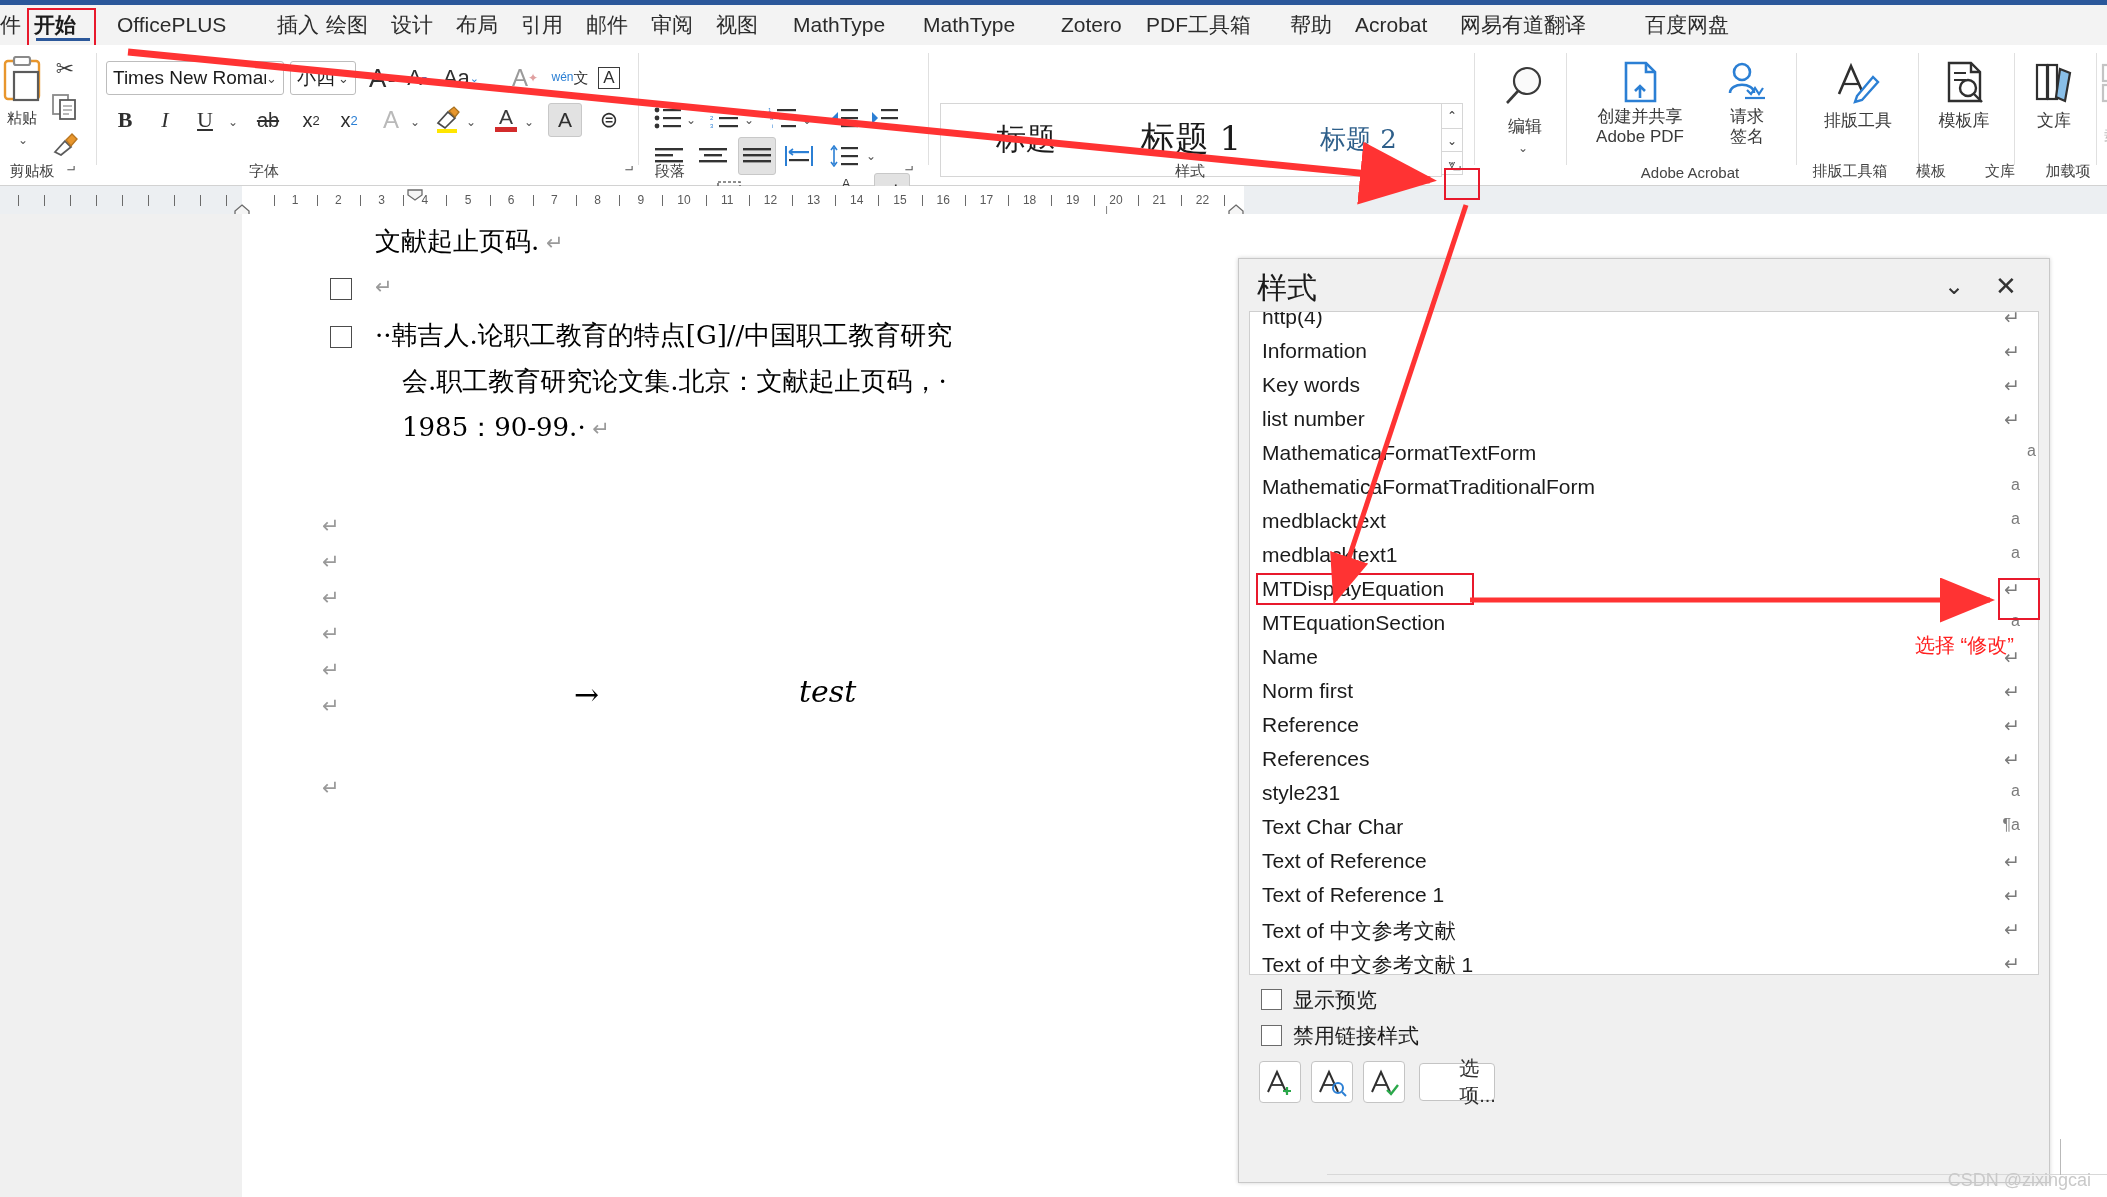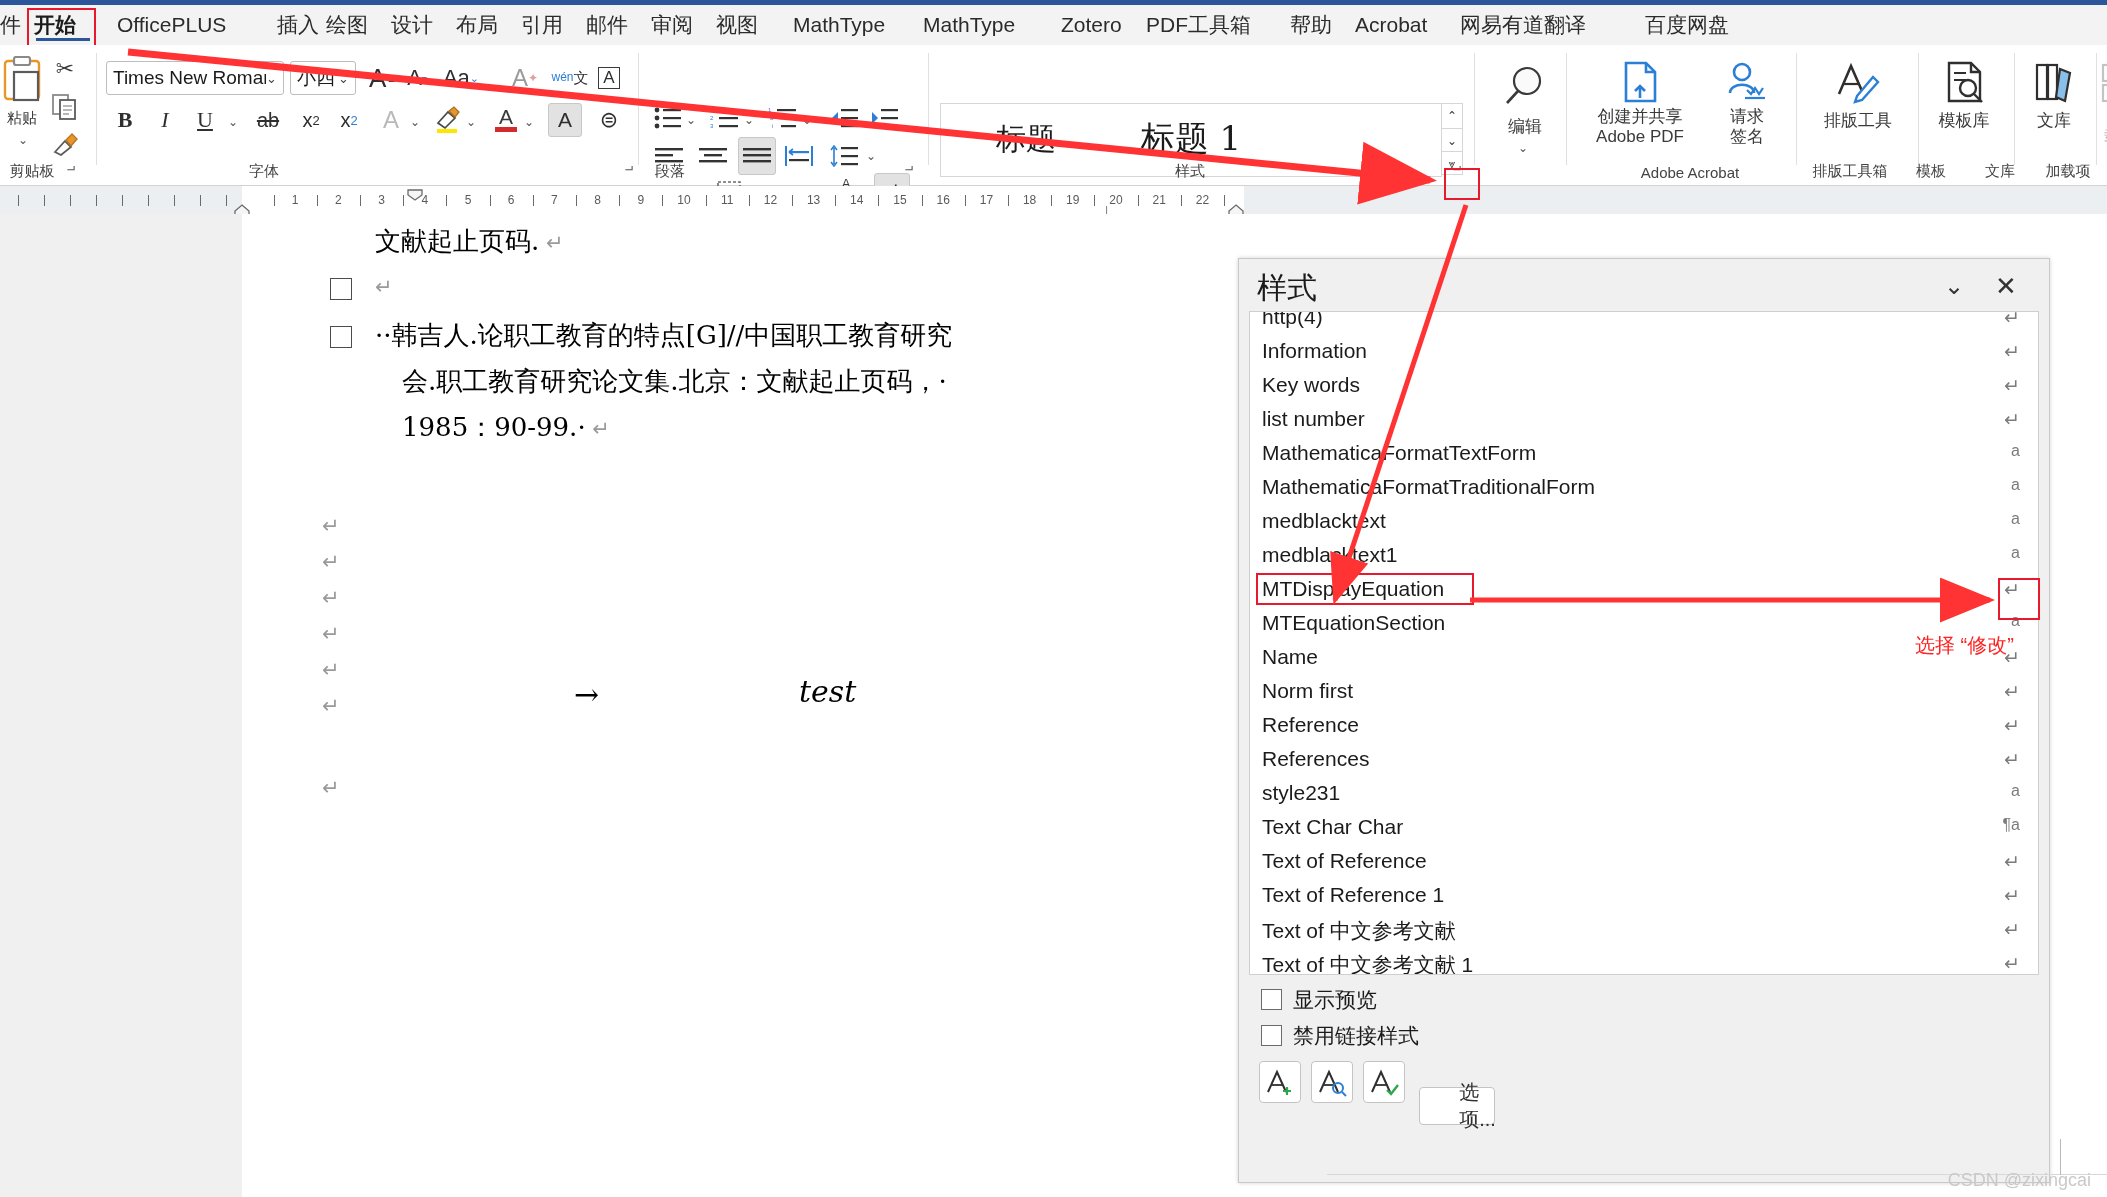--- a/index.html
+++ b/index.html
@@ -308,20 +308,21 @@
     <span style="font-size:13px;line-height:1;">A<br>Z</span>
       <span style="color:#2b7fd4;font-size:16px;">↓</span>
   </div>
   <div class="btn sel" style="left:874px;top:128px;width:36px;height:34px;font-size:20px;">↵</div>
 
   <div class="groupsep" style="left:928px;"></div>
 
   <div id="stylegal">
       <div class="styleitem" style="left: 10px; width: 150px; font-size: 30px; color: rgb(27, 27, 27); font-family: &quot;DejaVu Serif&quot;, &quot;Liberation Serif&quot;, serif;">标题</div>
       <div class="styleitem" style="left: 165px; width: 170px; font-size: 34px; color: rgb(27, 27, 27); font-family: &quot;DejaVu Serif&quot;, &quot;Liberation Serif&quot;, serif;">标题 1</div>
+      <div class="styleitem" style="left: 340px; width: 155px; font-size: 26px; color: rgb(46, 95, 138); font-family: &quot;DejaVu Serif&quot;, &quot;Liberation Serif&quot;, serif;">标题 2</div>
     </div>
   <div id="galscroll">
     <div class="galbtn" style="top:0;">⌃</div>
     <div class="galbtn" style="top:24px;border-top:1px solid #d6d6d6;">⌄</div>
     <div class="galbtn" style="top:47px;border-top:1px solid #d6d6d6;">⩔</div>
   </div>
 
   <div class="groupsep" style="left:1474px;"></div>
 
   <div class="ico" style="left:1494px;top:16px;width:62px;height:52px;">
@@ -530,21 +531,21 @@
         <div class="smark para">↵</div>
       </div>
       <div class="srow" style="top: 56px;">
         <div class="sname">Key words</div>
         <div class="smark para">↵</div>
       </div>
       <div class="srow" style="top: 90px;">
         <div class="sname">list number</div>
         <div class="smark para">↵</div>
       </div>
-      <div class="srow" style="top: 124px;">
+      <div class="srow" style="top: 124px; padding-left: 16px;">
         <div class="sname">MathematicaFormatTextForm</div>
         <div class="smark">a</div>
       </div>
       <div class="srow" style="top: 158px;">
         <div class="sname">MathematicaFormatTraditionalForm</div>
         <div class="smark">a</div>
       </div>
       <div class="srow" style="top: 192px;">
         <div class="sname">medblacktext</div>
         <div class="smark">a</div>
@@ -624,21 +625,21 @@
       <line x1="25" y1="25" x2="29" y2="29" stroke="#2b7fd4" stroke-width="2"></line>
     </svg>
   </div>
   <div class="pbtn" style="left:124px;top:802px;width:42px;height:42px;">
     <svg width="30" height="30" viewBox="0 0 30 30">
       <path d="M3 25 L12 5 L21 25" fill="none" stroke="#2f2f2f" stroke-width="2"></path>
       <line x1="7" y1="18" x2="17" y2="18" stroke="#2f2f2f" stroke-width="1.8"></line>
       <path d="M18 23 L22 27 L29 18" fill="none" stroke="#2aa84a" stroke-width="2.4"></path>
     </svg>
   </div>
-  <div class="pbtn" style="left:180px;top:828px;width:76px;height:38px;font-size:20px;padding-left:41px;">选项...</div>
+  <div class="pbtn" style="left:180px;top:804px;width:76px;height:38px;font-size:20px;padding-left:41px;">选项...</div>
 </div>
 
 <svg id="annots">
   <defs>
     <marker id="ah" markerWidth="10" markerHeight="8" refX="9" refY="4" orient="auto">
       <path d="M0,0 L10,4 L0,8 Z" fill="#f33"></path>
     </marker>
     <marker id="ah2" markerWidth="11" markerHeight="9" refX="10" refY="4.5" orient="auto">
       <path d="M0,0 L11,4.5 L0,9 Z" fill="#f33"></path>
     </marker>

